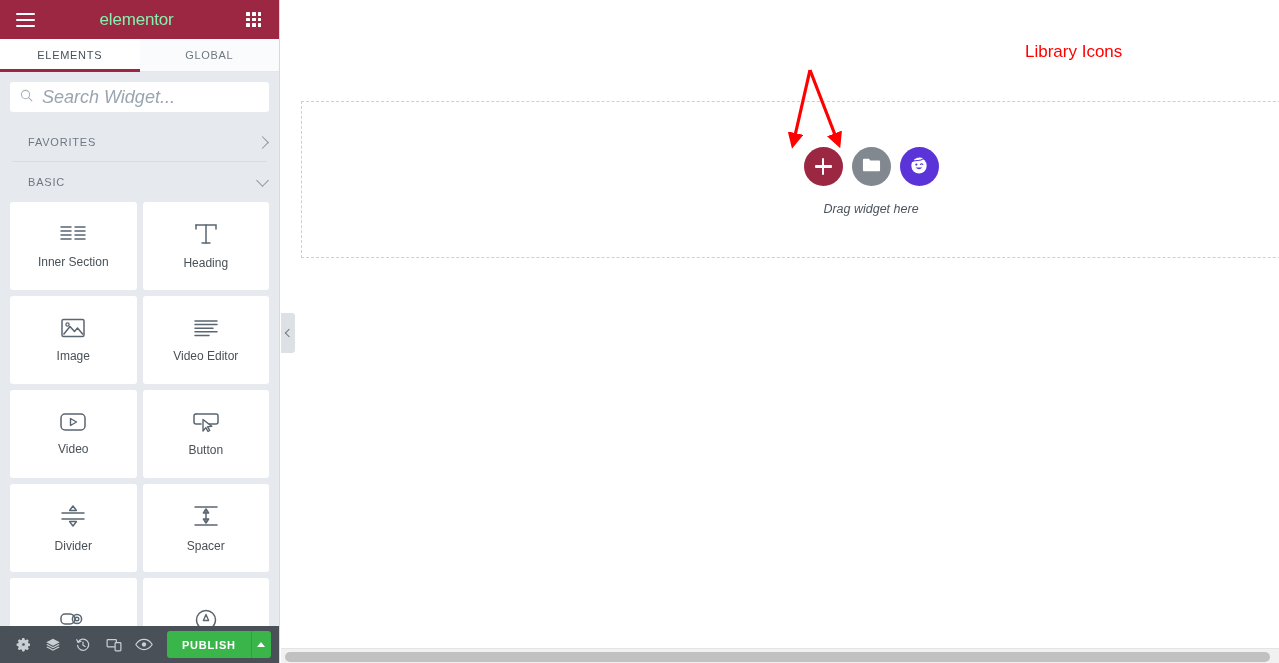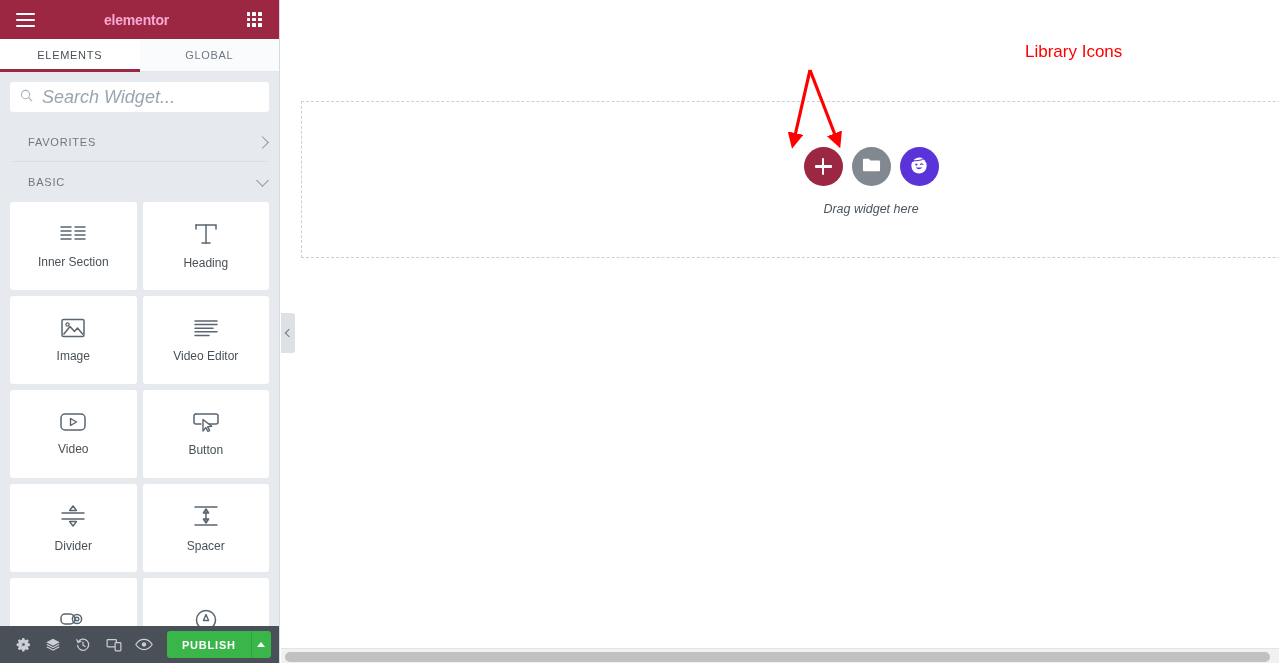--- a/index.html
+++ b/index.html
@@ -37,23 +37,23 @@
     height: 39px;
     background: #93003c;
     background: #9b2743;
     display: flex;
     align-items: center;
     justify-content: space-between;
     padding: 0 14px;
     flex: 0 0 39px;
   }
   .panel-header .logo-text {
-    color: #f9a8d4;
-    font-size: 14px;
-    font-weight: bold;
+    color: #86efac;
+    font-size: 17px;
+    font-weight: normal;
     letter-spacing: -0.2px;
     line-height: 1;
     margin-left: -6px;
   }
   .hdr-icon {
     width: 22px; height: 22px;
     display: flex; align-items: center; justify-content: center;
     cursor: pointer;
   }
   .burger { width: 19px; height: 14px; display: flex; flex-direction: column; justify-content: space-between; }

